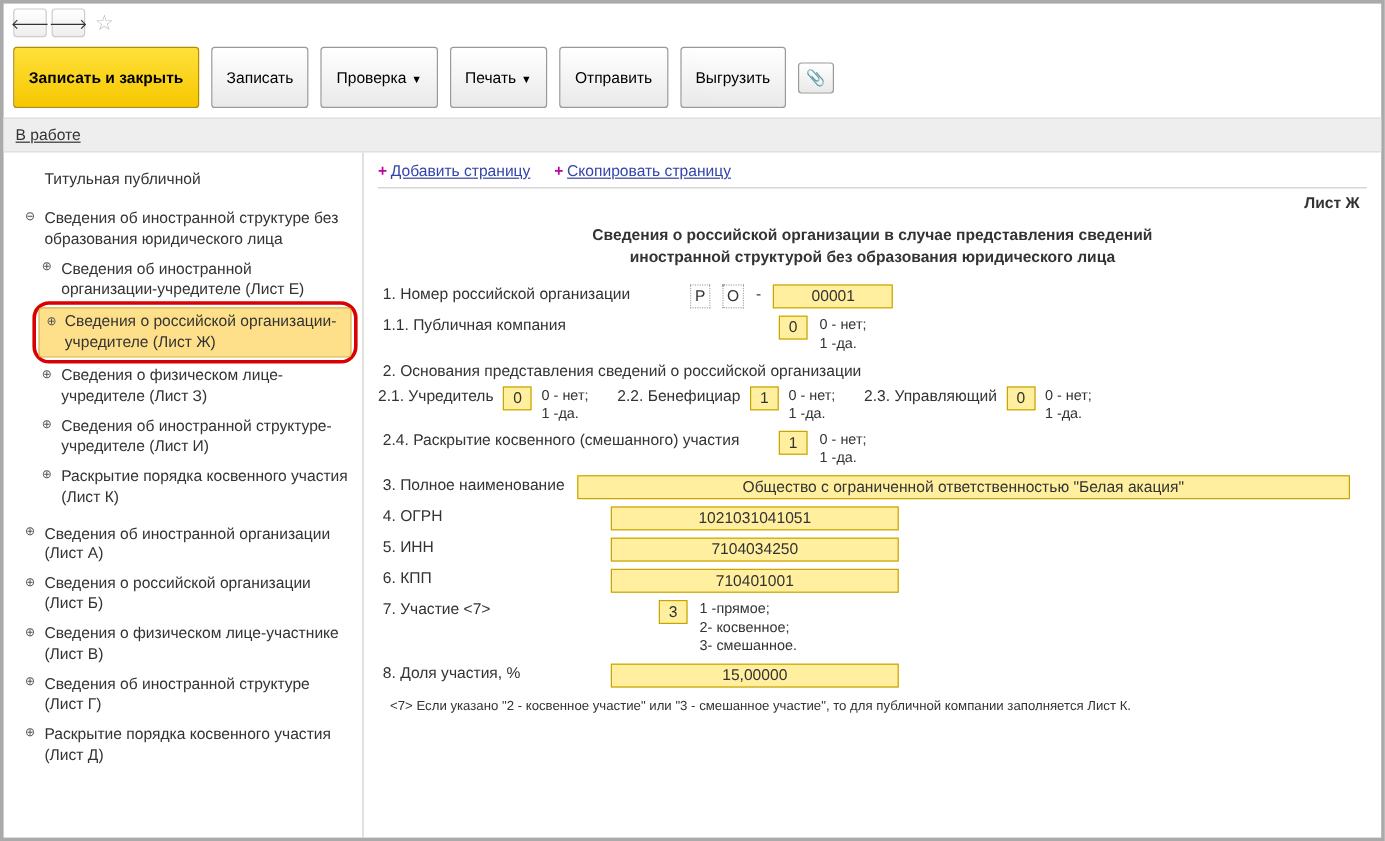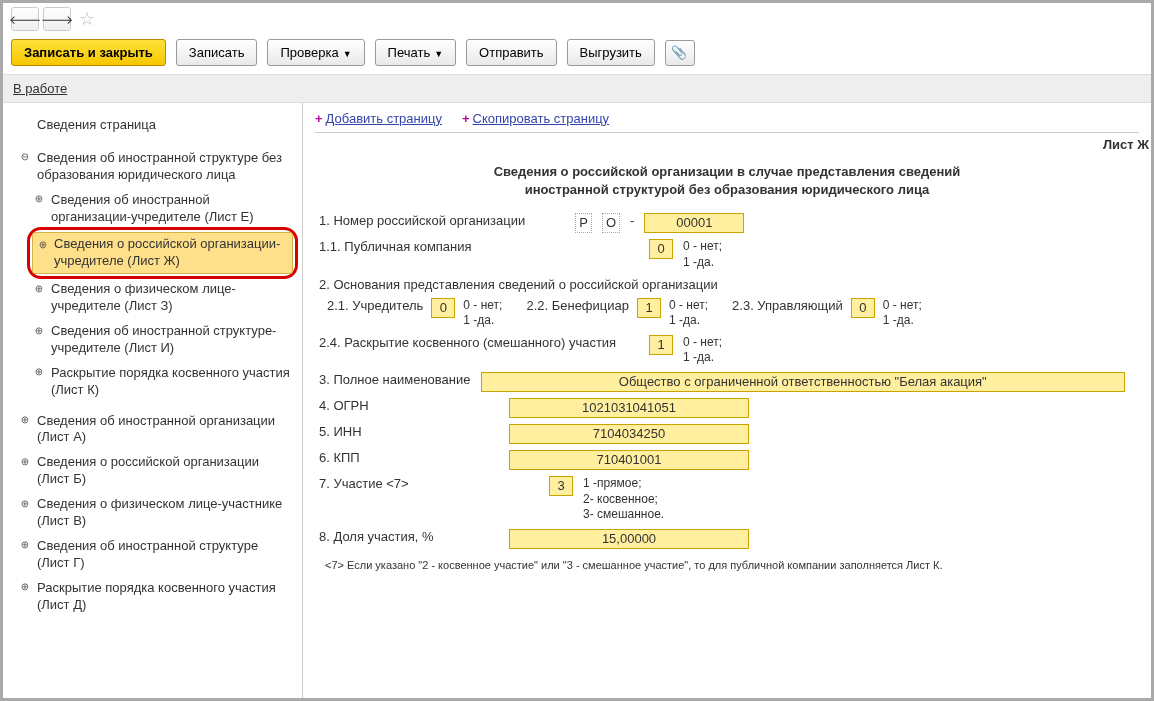--- a/index.html
+++ b/index.html
@@ -50,21 +50,21 @@
   .toolbar {
     display: flex;
     align-items: center;
     gap: 10px;
     padding: 4px 8px 8px 8px;
   }
   .btn {
     border: 1px solid #999;
     background: linear-gradient(#fff,#e9e9e9);
     border-radius: 3px;
-    padding: 5px 12px;
+    padding: 17px 12px;
     font-size: 13px;
     cursor: pointer;
   }
   .btn-primary {
     background: linear-gradient(#ffe13a,#f6c700);
     border: 1px solid #b78a00;
     font-weight: bold;
     color: #000;
   }
   .btn .caret { margin-left: 4px; font-size: 9px;}
@@ -141,21 +141,21 @@
     margin-bottom: 6px;
   }
   .link {
     color: #3344aa;
     text-decoration: underline;
     cursor: pointer;
   }
   .plus { color: #c000a0; font-weight: bold; margin-right:3px;}
   .sheet-label {
     position: absolute;
-    right: 2px;
+    right: 18px;
     top: 34px;
     font-weight: bold;
   }
   .section-title {
     text-align: center;
     font-weight: bold;
     margin: 30px 60px 14px 60px;
     line-height: 1.4;
   }
   .form-row {
@@ -218,21 +218,21 @@
   </div>
 
   <div class="statusrow">
     <a href="#">В работе</a>
   </div>
 
   <div class="body">
 
     <div class="sidebar">
       <div class="tree-item level0">
-        <span>Сведения страница</span>
+        <span>Титульная публичной</span>
       </div>
       <div style="height:8px"></div>
       <div class="tree-item level0">
         <span class="tog lvl0">⊖</span>
         <span>Сведения об иностранной структуре без образования юридического лица</span>
       </div>
       <div class="tree-child">
         <div class="tree-item">
           <span class="tog">⊕</span>
           <span>Сведения об иностранной организации-учредителе (Лист Е)</span>
@@ -309,21 +309,21 @@
         <span class="hints">
           <div>0 - нет;</div>
           <div>1 -да.</div>
         </span>
       </div>
 
       <div class="form-row">
         <span class="form-label">2. Основания представления сведений о российской организации</span>
       </div>
 
-      <div class="tri-row" style="margin:6px 12px;">
+      <div class="tri-row" style="margin:6px 0;">
         <div class="tri-col">
           <span class="form-label">2.1. Учредитель</span>
           <span class="yellow-field" style="min-width:24px">0</span>
           <span class="hints">
             <div>0 - нет;</div>
             <div>1 -да.</div>
           </span>
         </div>
         <div class="tri-col">
           <span class="form-label">2.2. Бенефициар</span>

